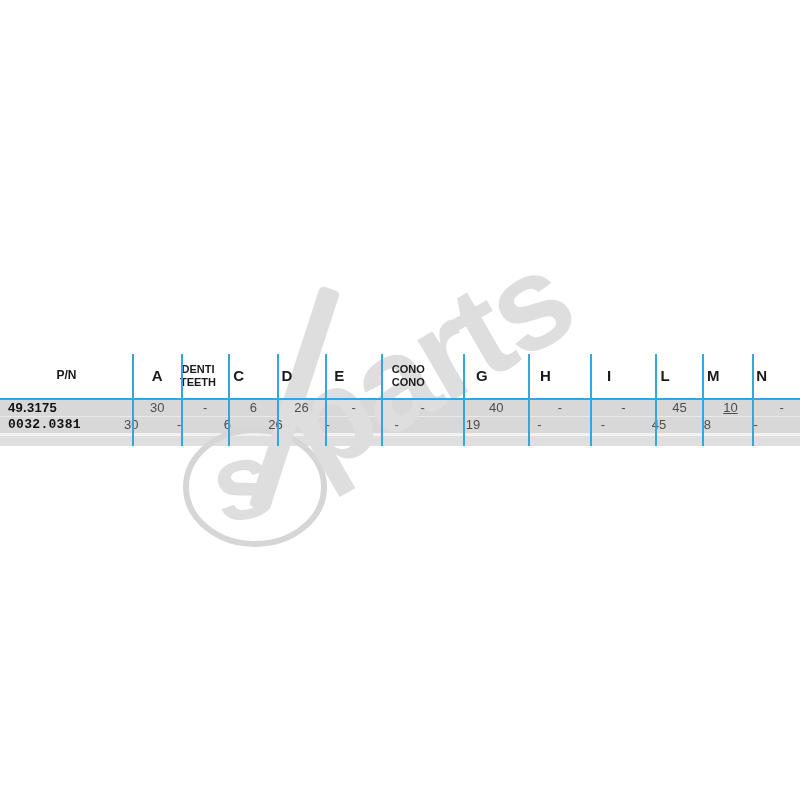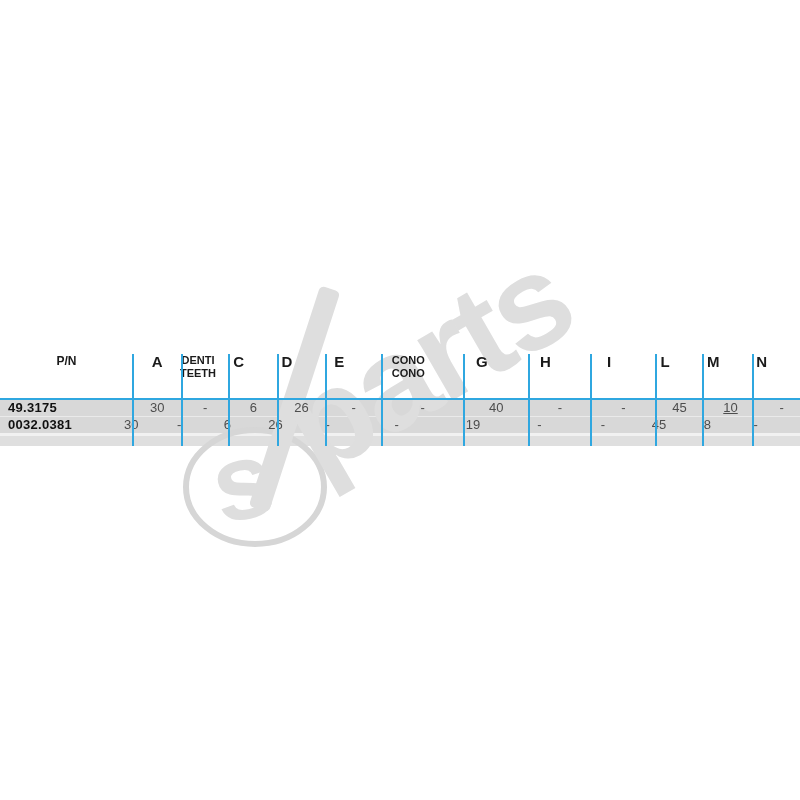--- a/index.html
+++ b/index.html
@@ -9,21 +9,21 @@
   .bands{z-index:1;}
   .watermark-svg{position:absolute;left:0;top:0;z-index:2;pointer-events:none;}
   .fg{z-index:3;}
   .band{position:absolute;left:0;width:800px;}
   .band.row1{top:400px;height:15.5px;}
   .band.sep1{top:415.5px;height:1.5px;background:#eaeaea;}
   .band.row2{top:417px;height:15.5px;}
   .band.sep2{top:432.5px;height:3px;background:#f1f1f1;}
   .band.foot{top:435.5px;height:10.5px;background:#dfdfdf;}
   .header-row{position:absolute;left:0;top:354px;height:43.5px;display:flex;}
-  .hcell{display:flex;flex-direction:column;align-items:center;
+  .hcell{display:flex;flex-direction:column;align-items:center;justify-content:center;
          color:#1a1a1a;box-sizing:border-box;}
   .hl1{font-weight:bold;font-size:15px;line-height:15px;}
   .hcell.two .hl1{font-size:11px;line-height:12.5px;}
   .hl2{font-weight:bold;font-size:11px;line-height:12.5px;}
   .hcell.pn .hl1{font-size:12px;}
   .hline{position:absolute;left:0;top:397.5px;width:800px;height:2.5px;}
   .drow{position:absolute;left:0;height:15.5px;line-height:15.5px;display:flex;}
   .drow.r1{top:400px;}
   .drow.r2{top:417px;}
   .dcell{text-align:center;font-size:13px;color:#4d4d4d;box-sizing:border-box;}
@@ -107,21 +107,21 @@
         <div class="dcell" style="width: 56.5px;">-</div>
         <div class="dcell" style="width: 81.5px;">-</div>
         <div class="dcell" style="width: 65.5px;">40</div>
         <div class="dcell" style="width: 62px;">-</div>
         <div class="dcell" style="width: 65px;">-</div>
         <div class="dcell" style="width: 47px;">45</div>
         <div class="dcell" style="width: 55px; text-decoration: underline;">10</div>
         <div class="dcell" style="width: 47.5px;">-</div>
       </div>
     <div class="drow r2">
-        <div class="dcell pn" style="width: 107px;">0032.0381</div>
+        <div class="dcell pn" style="width: 107px; font-family: Liberation Mono, monospace;">0032.0381</div>
         <div class="dcell" style="width: 48.5px;">30</div>
         <div class="dcell" style="width: 47.5px;">-</div>
         <div class="dcell" style="width: 48.5px;">6</div>
         <div class="dcell" style="width: 48px;">26</div>
         <div class="dcell" style="width: 56.5px;">-</div>
         <div class="dcell" style="width: 81.5px;">-</div>
         <div class="dcell" style="width: 71px;">19</div>
         <div class="dcell" style="width: 62px;">-</div>
         <div class="dcell" style="width: 65px;">-</div>
         <div class="dcell" style="width: 47px;">45</div>

